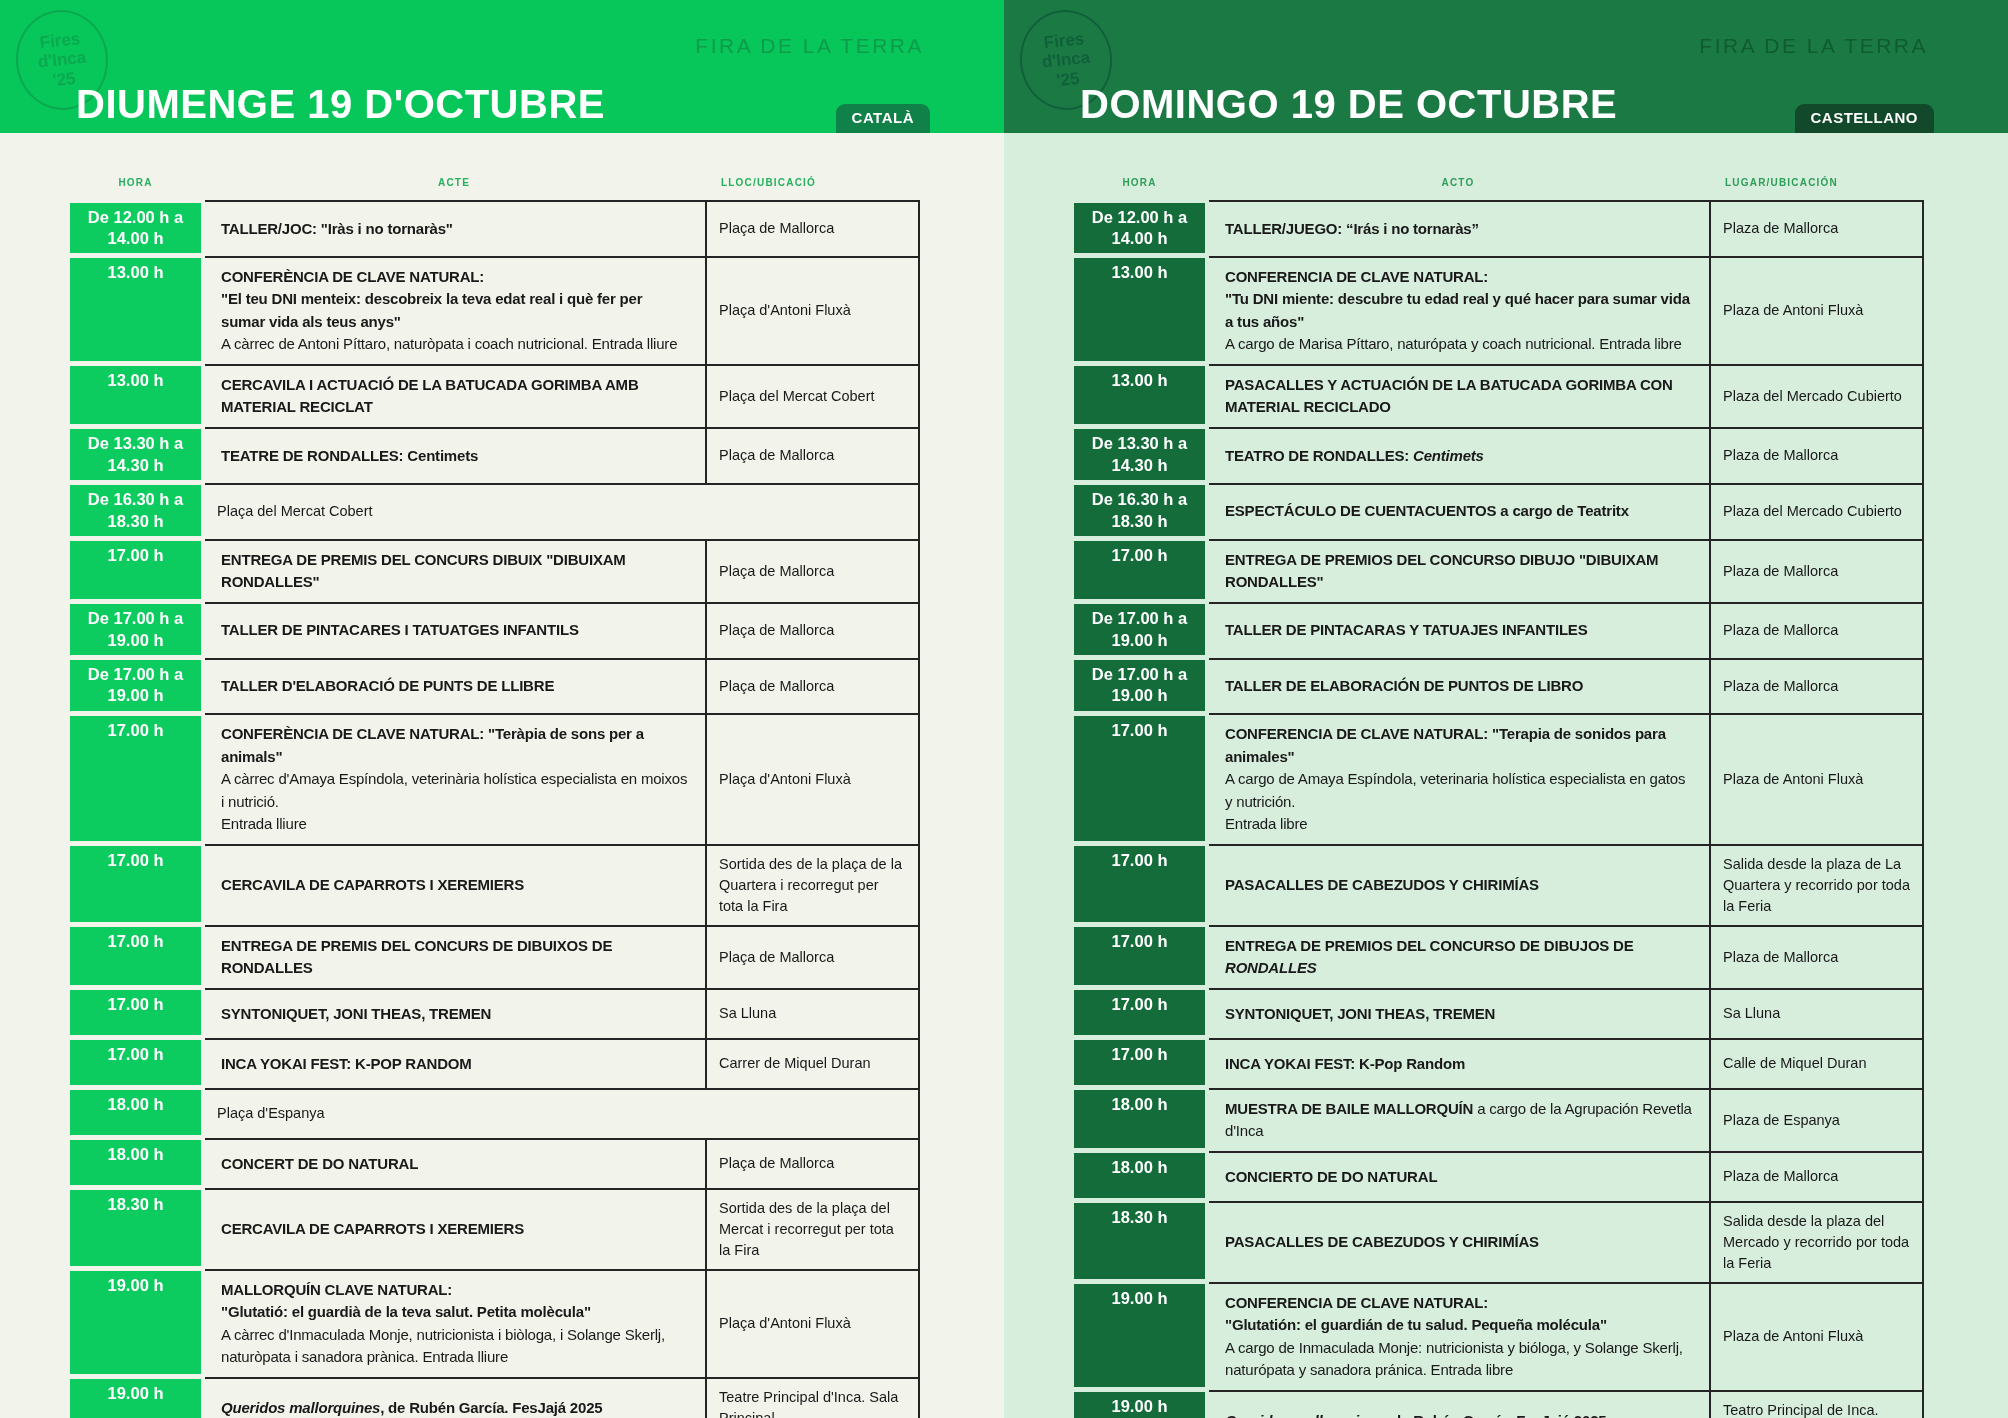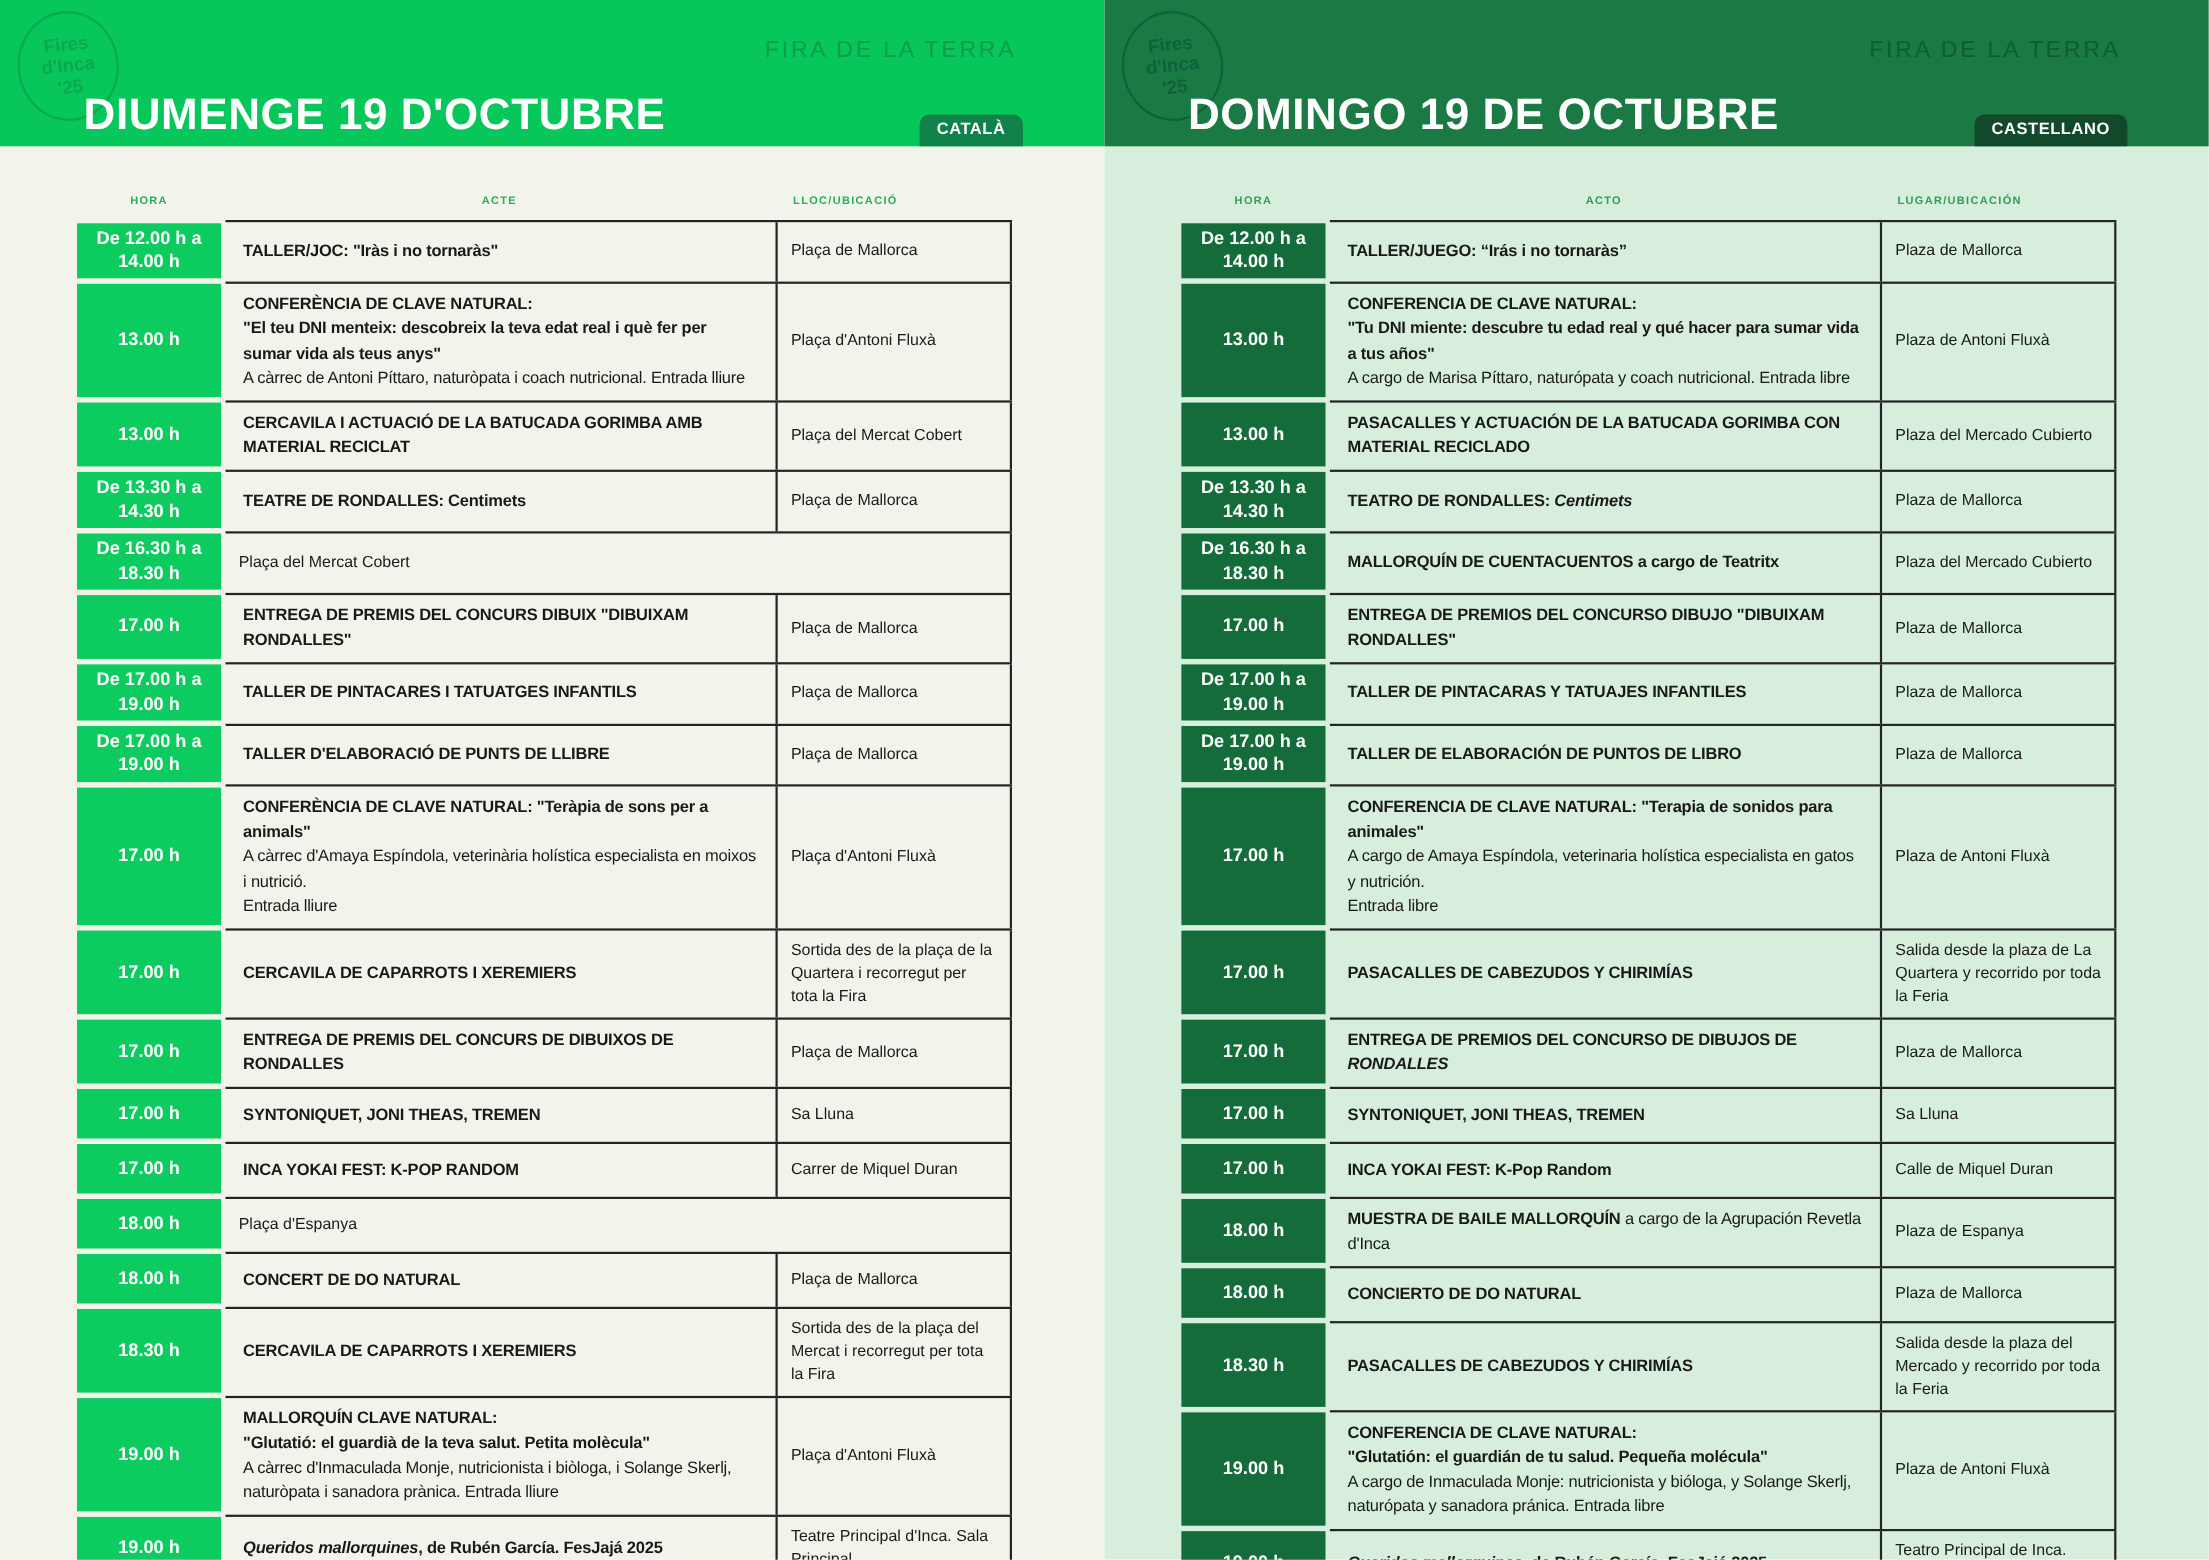--- a/index.html
+++ b/index.html
@@ -31,21 +31,21 @@
     font-family:"Liberation Sans",sans-serif;
   }
   .table{margin:44px 0 0 70px;width:850px;}
   .cols{display:flex;color:var(--column-header);font-weight:bold;font-size:10px;letter-spacing:1.2px;margin-bottom:12px;}
   .c-time{width:131px;text-align:center;}
   .c-act{width:506px;text-align:center;}
   .c-place{flex:1;padding-left:14px;}
   .row{display:flex;min-height:50px;}
   .time-cell{
     width:131px;flex:0 0 131px;background:var(--time-cell-bg);color:#fff;font-weight:bold;
-    font-size:16.5px;line-height:1.3;display:flex;flex-direction:column;justify-content:center;
+    font-size:16.5px;line-height:1.3;display:flex;flex-direction:column;justify-content:space-between;
     align-items:center;text-align:center;margin:2.5px 0;padding:4px 6px;box-sizing:border-box;
   }
   .content{flex:1;margin-left:4px;display:flex;border-top:2px solid var(--row-line);}
   .row:last-child .content{border-bottom:2px solid var(--row-line);}
   .act-cell{
     width:502px;flex:0 0 502px;box-sizing:border-box;border-right:2px solid var(--row-line);
     padding:8px 16px;display:flex;flex-direction:column;justify-content:center;
   }
   .place-cell{
     flex:1;border-right:2px solid var(--row-line);padding:8px 12px;
@@ -350,21 +350,21 @@
             <div class="place-cell">Plaza de Mallorca</div>
           </div>
         </div>
         <div class="row">
           <div class="time-cell">
             <div>De 16.30 h a</div>
             <div>18.30 h</div>
           </div>
           <div class="content">
             <div class="act-cell">
-              <div class="line"><span class="seg-b ">MALLORQUÍN DE CUENTACUENTOS </span><span class="seg-b ">a cargo de Teatritx</span></div>
+              <div class="line"><span class="seg-b ">ESPECTÁCULO DE CUENTACUENTOS </span><span class="seg-b ">a cargo de Teatritx</span></div>
             </div>
             <div class="place-cell">Plaza del Mercado Cubierto</div>
           </div>
         </div>
         <div class="row">
           <div class="time-cell">
             <div>17.00 h</div>
           </div>
           <div class="content">
             <div class="act-cell">

